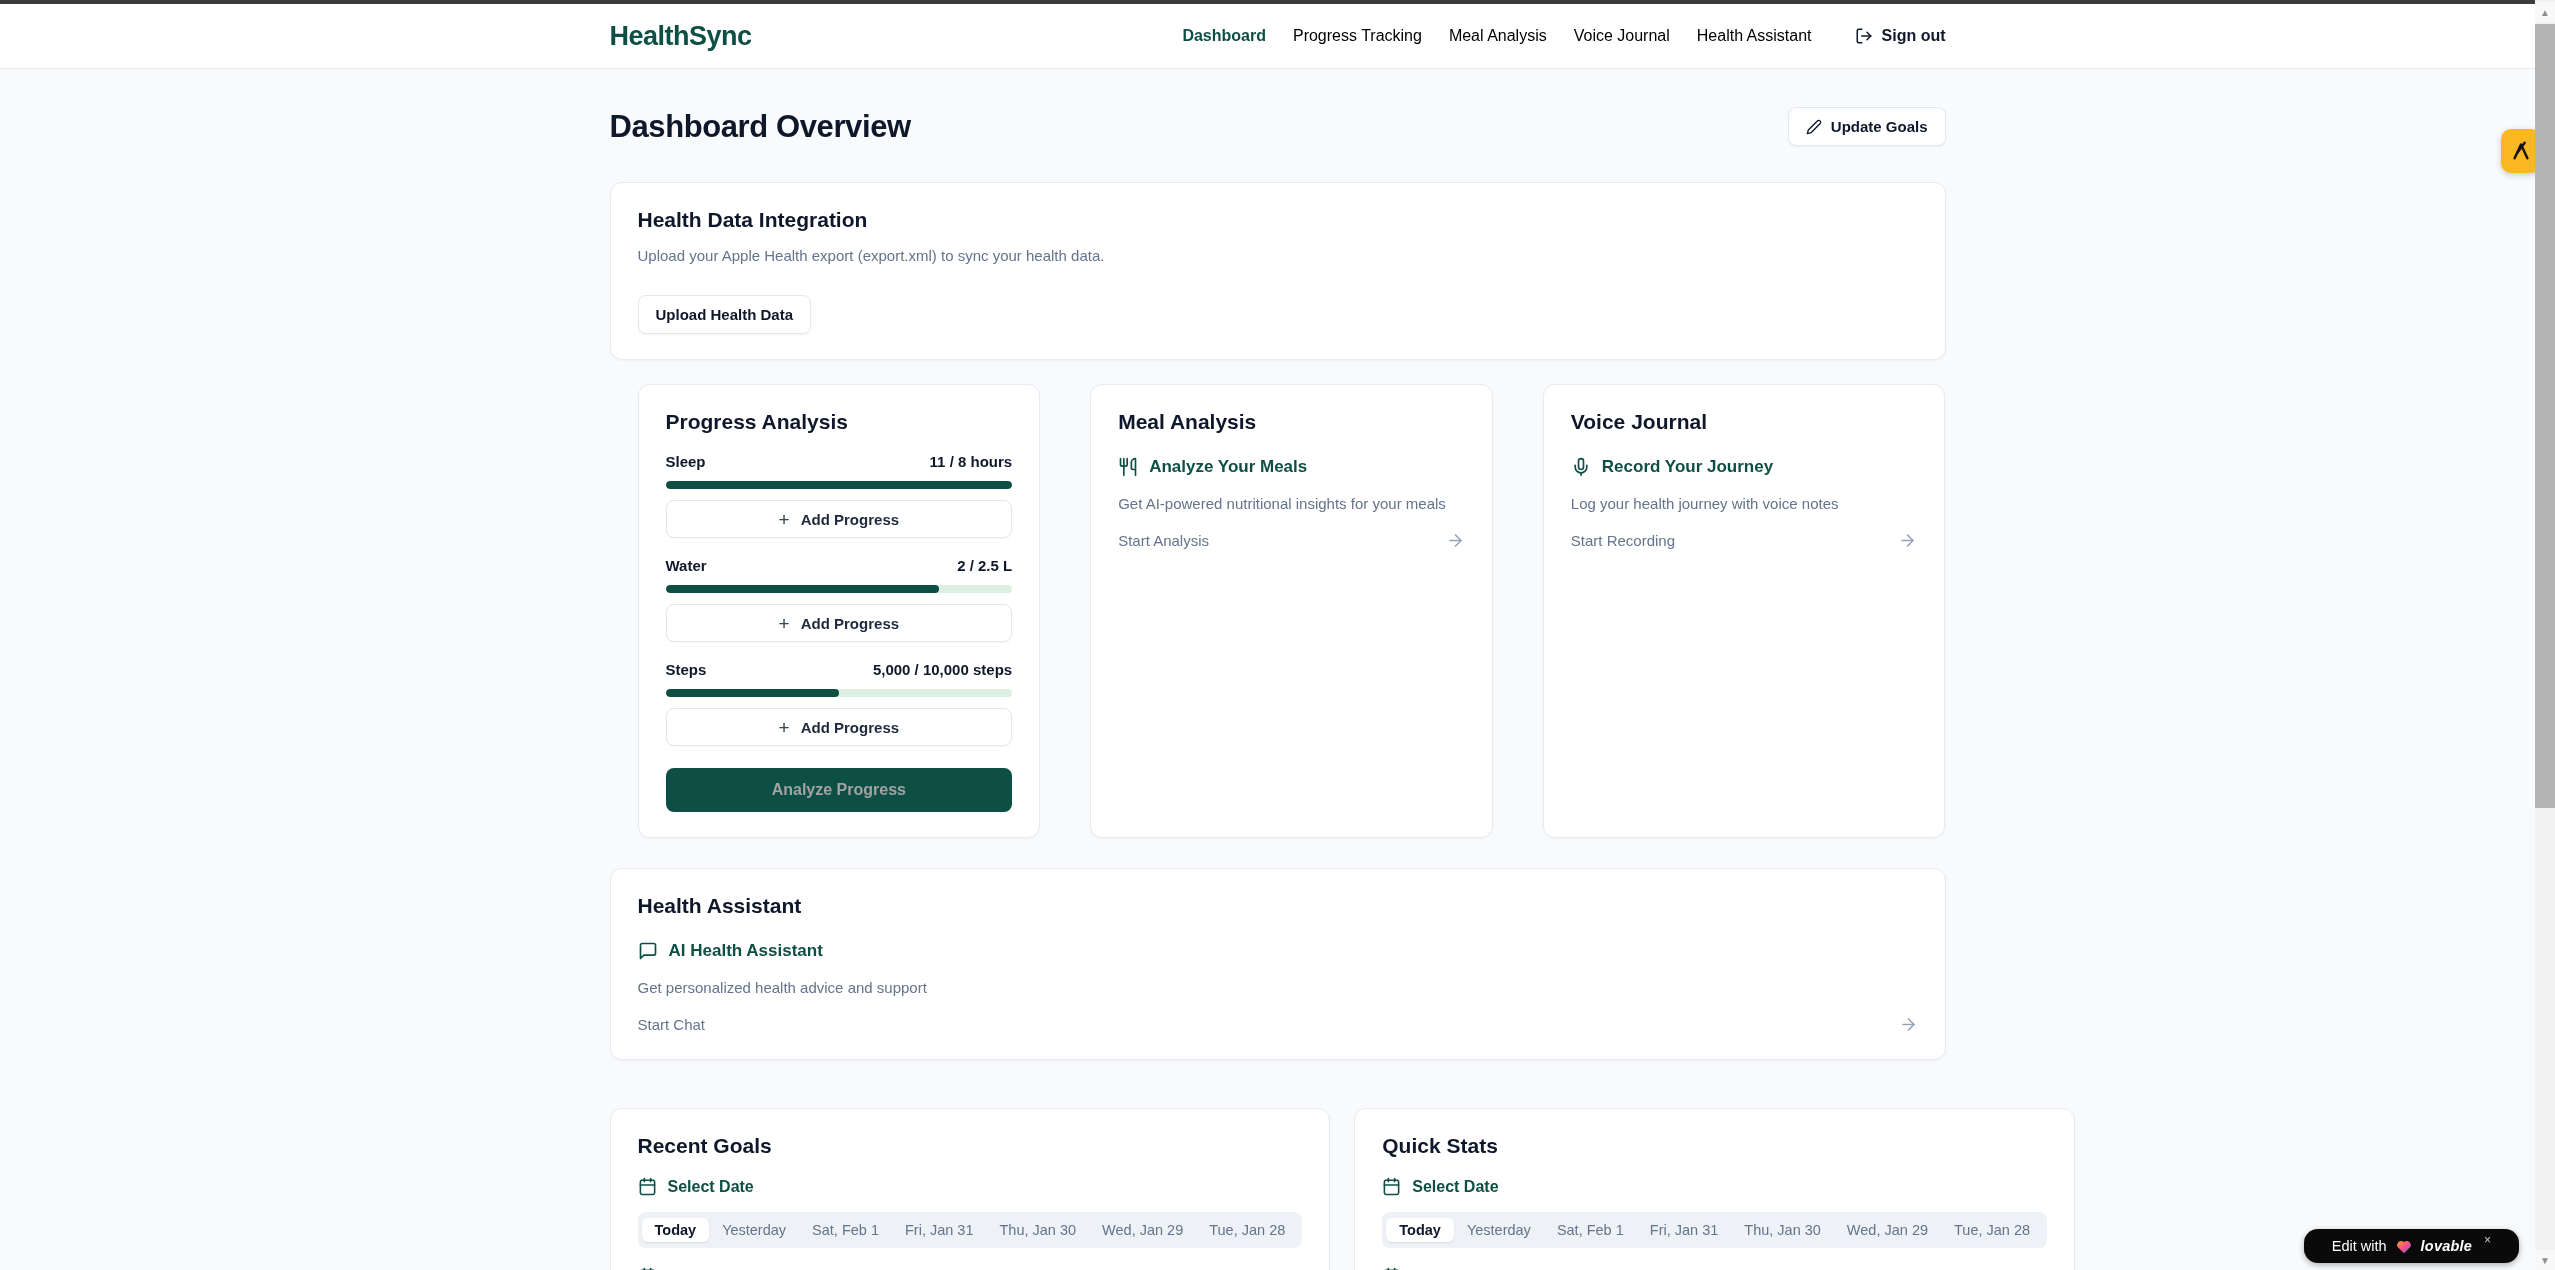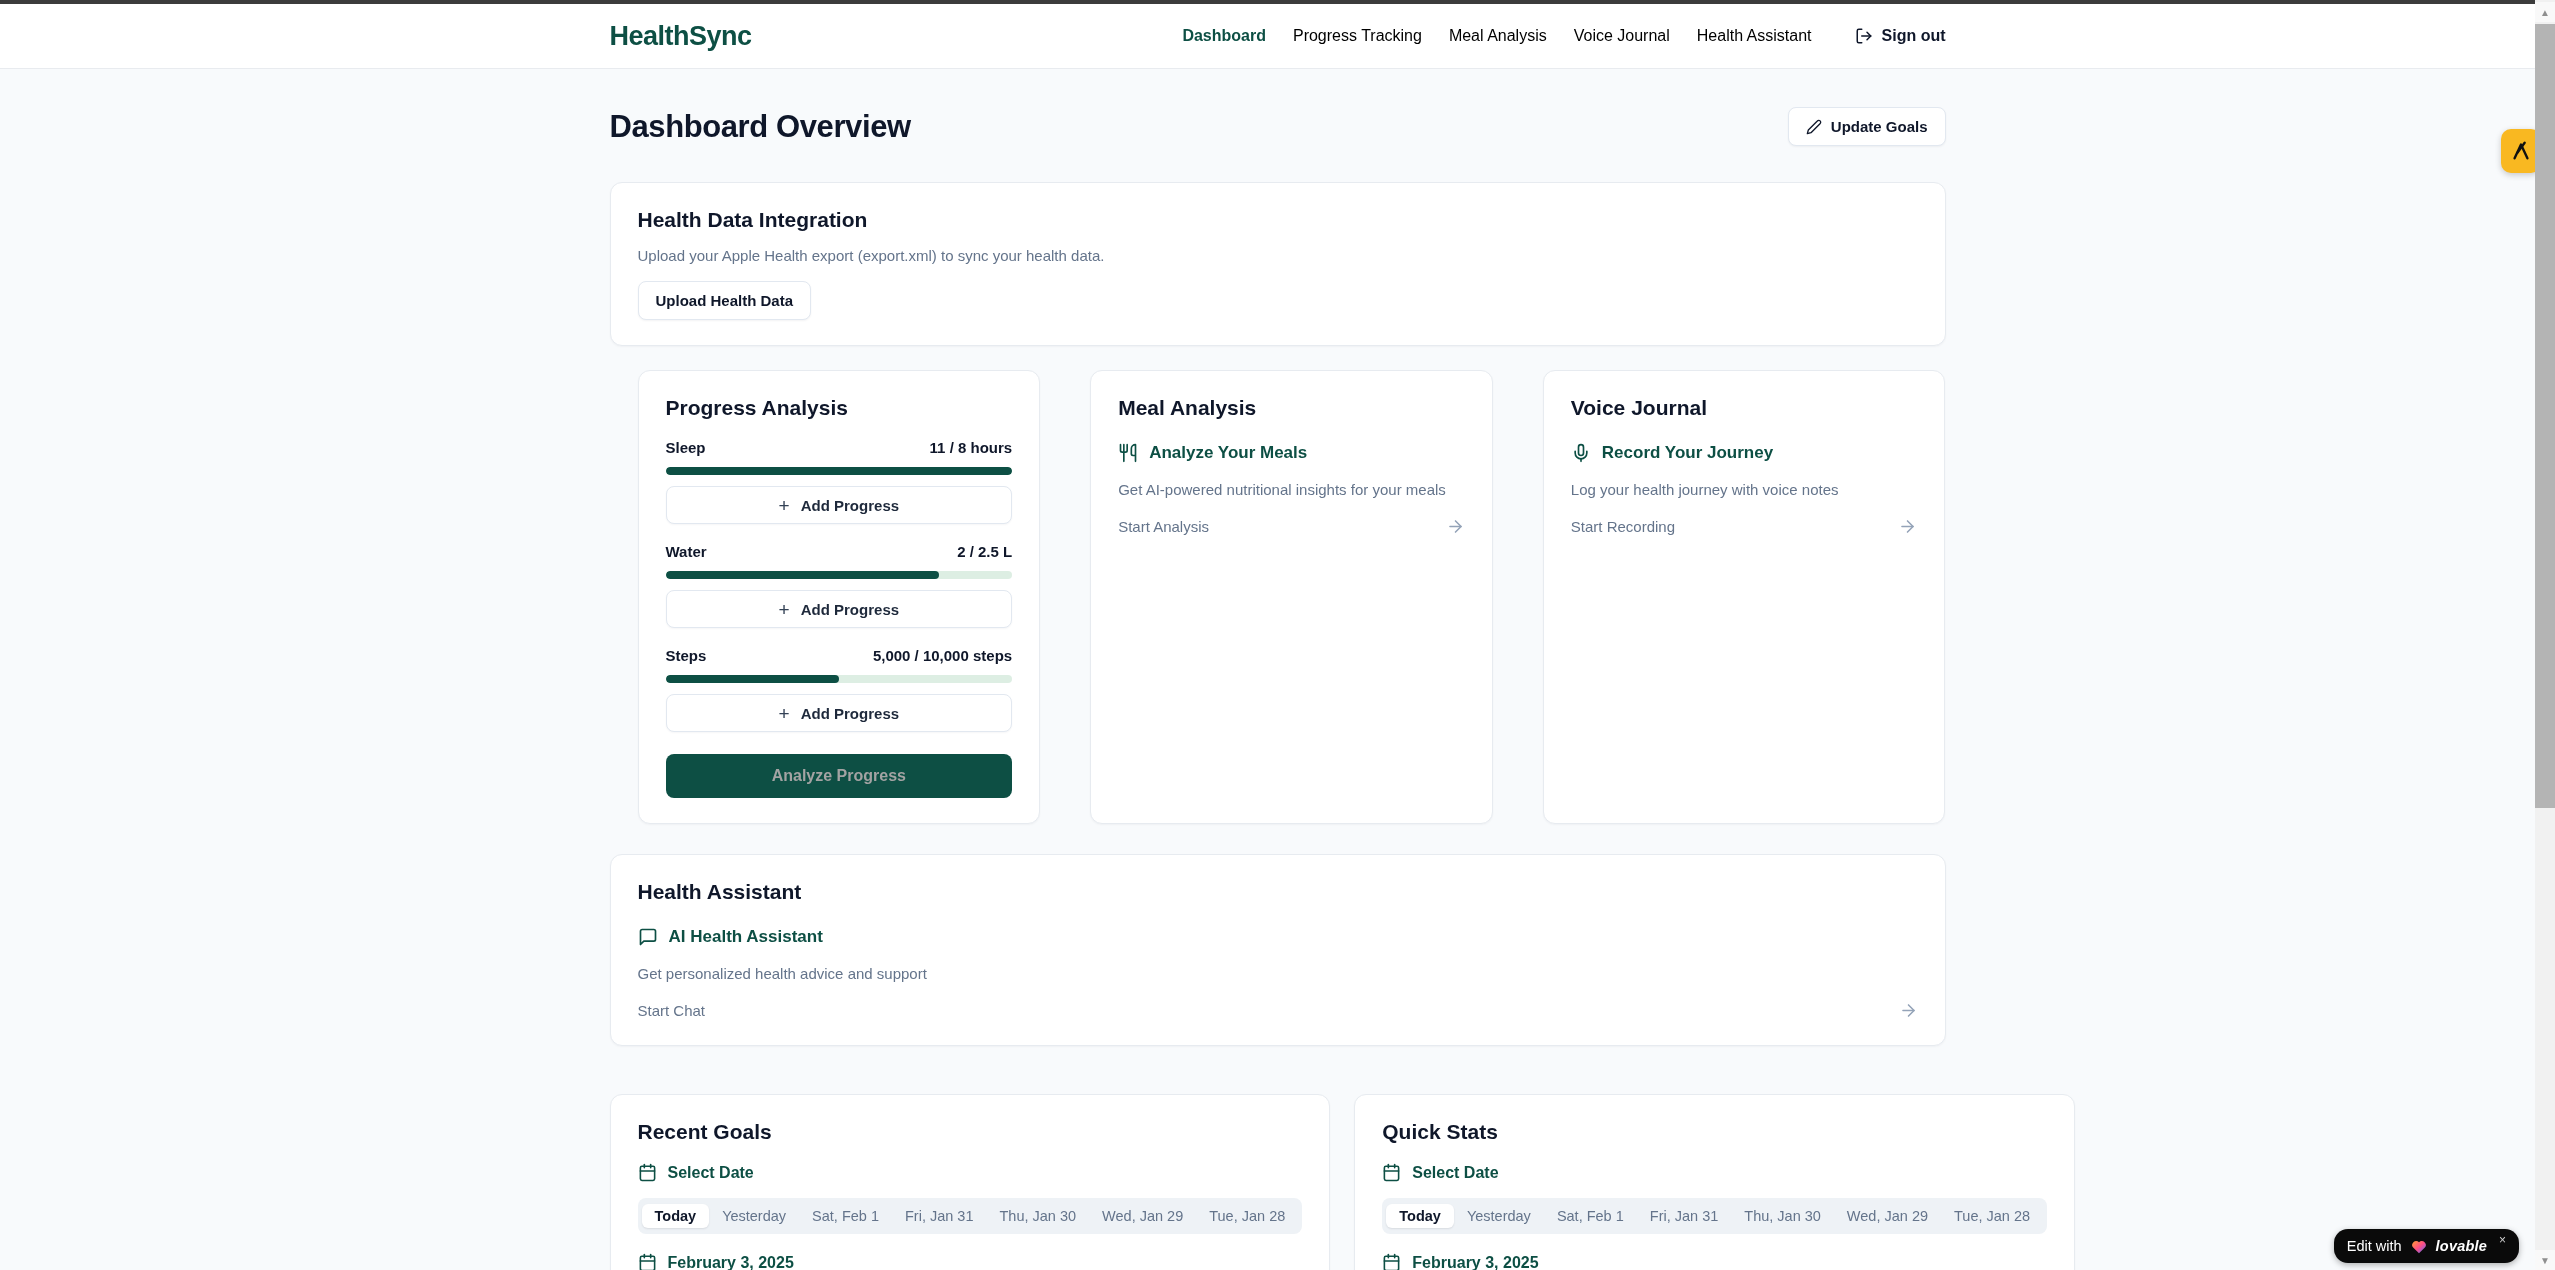--- a/index.html
+++ b/index.html
@@ -41,21 +41,21 @@
   }
   .btn-outline svg { width: 16px; height: 16px; }
   
   .card {
     background: #fff; border: 1px solid #e7ebf0; border-radius: 12px;
     padding: 25px 27px; box-shadow: 0 1px 2px rgba(16,24,40,.04);
   }
   .card-title { font-size: 21px; font-weight: 700; color: #0f172a; }
   .integration-card { margin-top: 36px; }
   .integration-desc { margin-top: 15px; font-size: 15px; color: #64748b; }
-  .upload-btn { margin-top: 17px; }
+  .upload-btn { margin-top: 31px; }
   
   .cards-row { margin-top: 24px; display: grid; grid-template-columns: repeat(3, 1fr); gap: 22px; align-items: stretch; }
   .cards-row .card { min-height: 430px; margin-left: 28px; }
   .metric { margin-top: 19px; }
   .metric-head { display: flex; align-items: baseline; justify-content: space-between; font-size: 15px; font-weight: 700; }
   .bar { margin-top: 11px; height: 8px; border-radius: 5px; background: #ddeee3; overflow: hidden; }
   .bar-fill { height: 100%; border-radius: 5px; background: #0d4f44; }
   .add-btn {
     margin-top: 11px; width: 100%; height: 38px; background: #fff;
     border: 1px solid #e2e8f0; border-radius: 8px;
@@ -81,21 +81,21 @@
   .bottom-row { margin-top: 48px; display: grid; grid-template-columns: repeat(2, 1fr); gap: 24px; align-items: start; }
   .bottom-row .card { min-height: 300px; }
   .green-row { margin-top: 19px; display: flex; align-items: center; gap: 11px; color: #0d4f44; font-size: 16px; font-weight: 600; }
   .green-row svg { width: 19px; height: 19px; }
   .tabs { margin-top: 16px; background: #eef2f6; border-radius: 8px; padding: 4px; display: flex; align-items: center; justify-content: space-between; height: 36px; }
   .tab { padding: 4px 13px; font-size: 14.5px; color: #64748b; white-space: nowrap; cursor: pointer; border-radius: 6px; }
   .tab.active { background: #fff; color: #0f172a; font-weight: 600; box-shadow: 0 1px 2px rgba(16,24,40,.1); }
   
   .lovable-badge {
     position: absolute; right: 36px; bottom: 7px; z-index: 60;
-    background: #0a0a0a; color: #fff; border-radius: 14px; padding: 9px 13px;
+    background: #0a0a0a; color: #fff; border-radius: 14px; padding: 9px 28px;
     display: flex; align-items: center; gap: 8px; font-size: 14.5px; cursor: pointer;
     box-shadow: 0 2px 6px rgba(0,0,0,.3);
   }
   .lovable-badge .brand { font-weight: 800; letter-spacing: .2px; font-style: italic; }
   .lovable-badge .heart { width: 18px; height: 16px; display: inline-block; }
   .lovable-badge .close-x { font-size: 12px; color: #cfcfcf; margin-left: 4px; transform: translateY(-6px); cursor: pointer; }
   .amber-btn {
     position: absolute; top: 129px; right: 14px; z-index: 40;
     width: 40px; height: 44px; background: #f9b821; border-radius: 10px;
     display: flex; align-items: center; justify-content: center;

